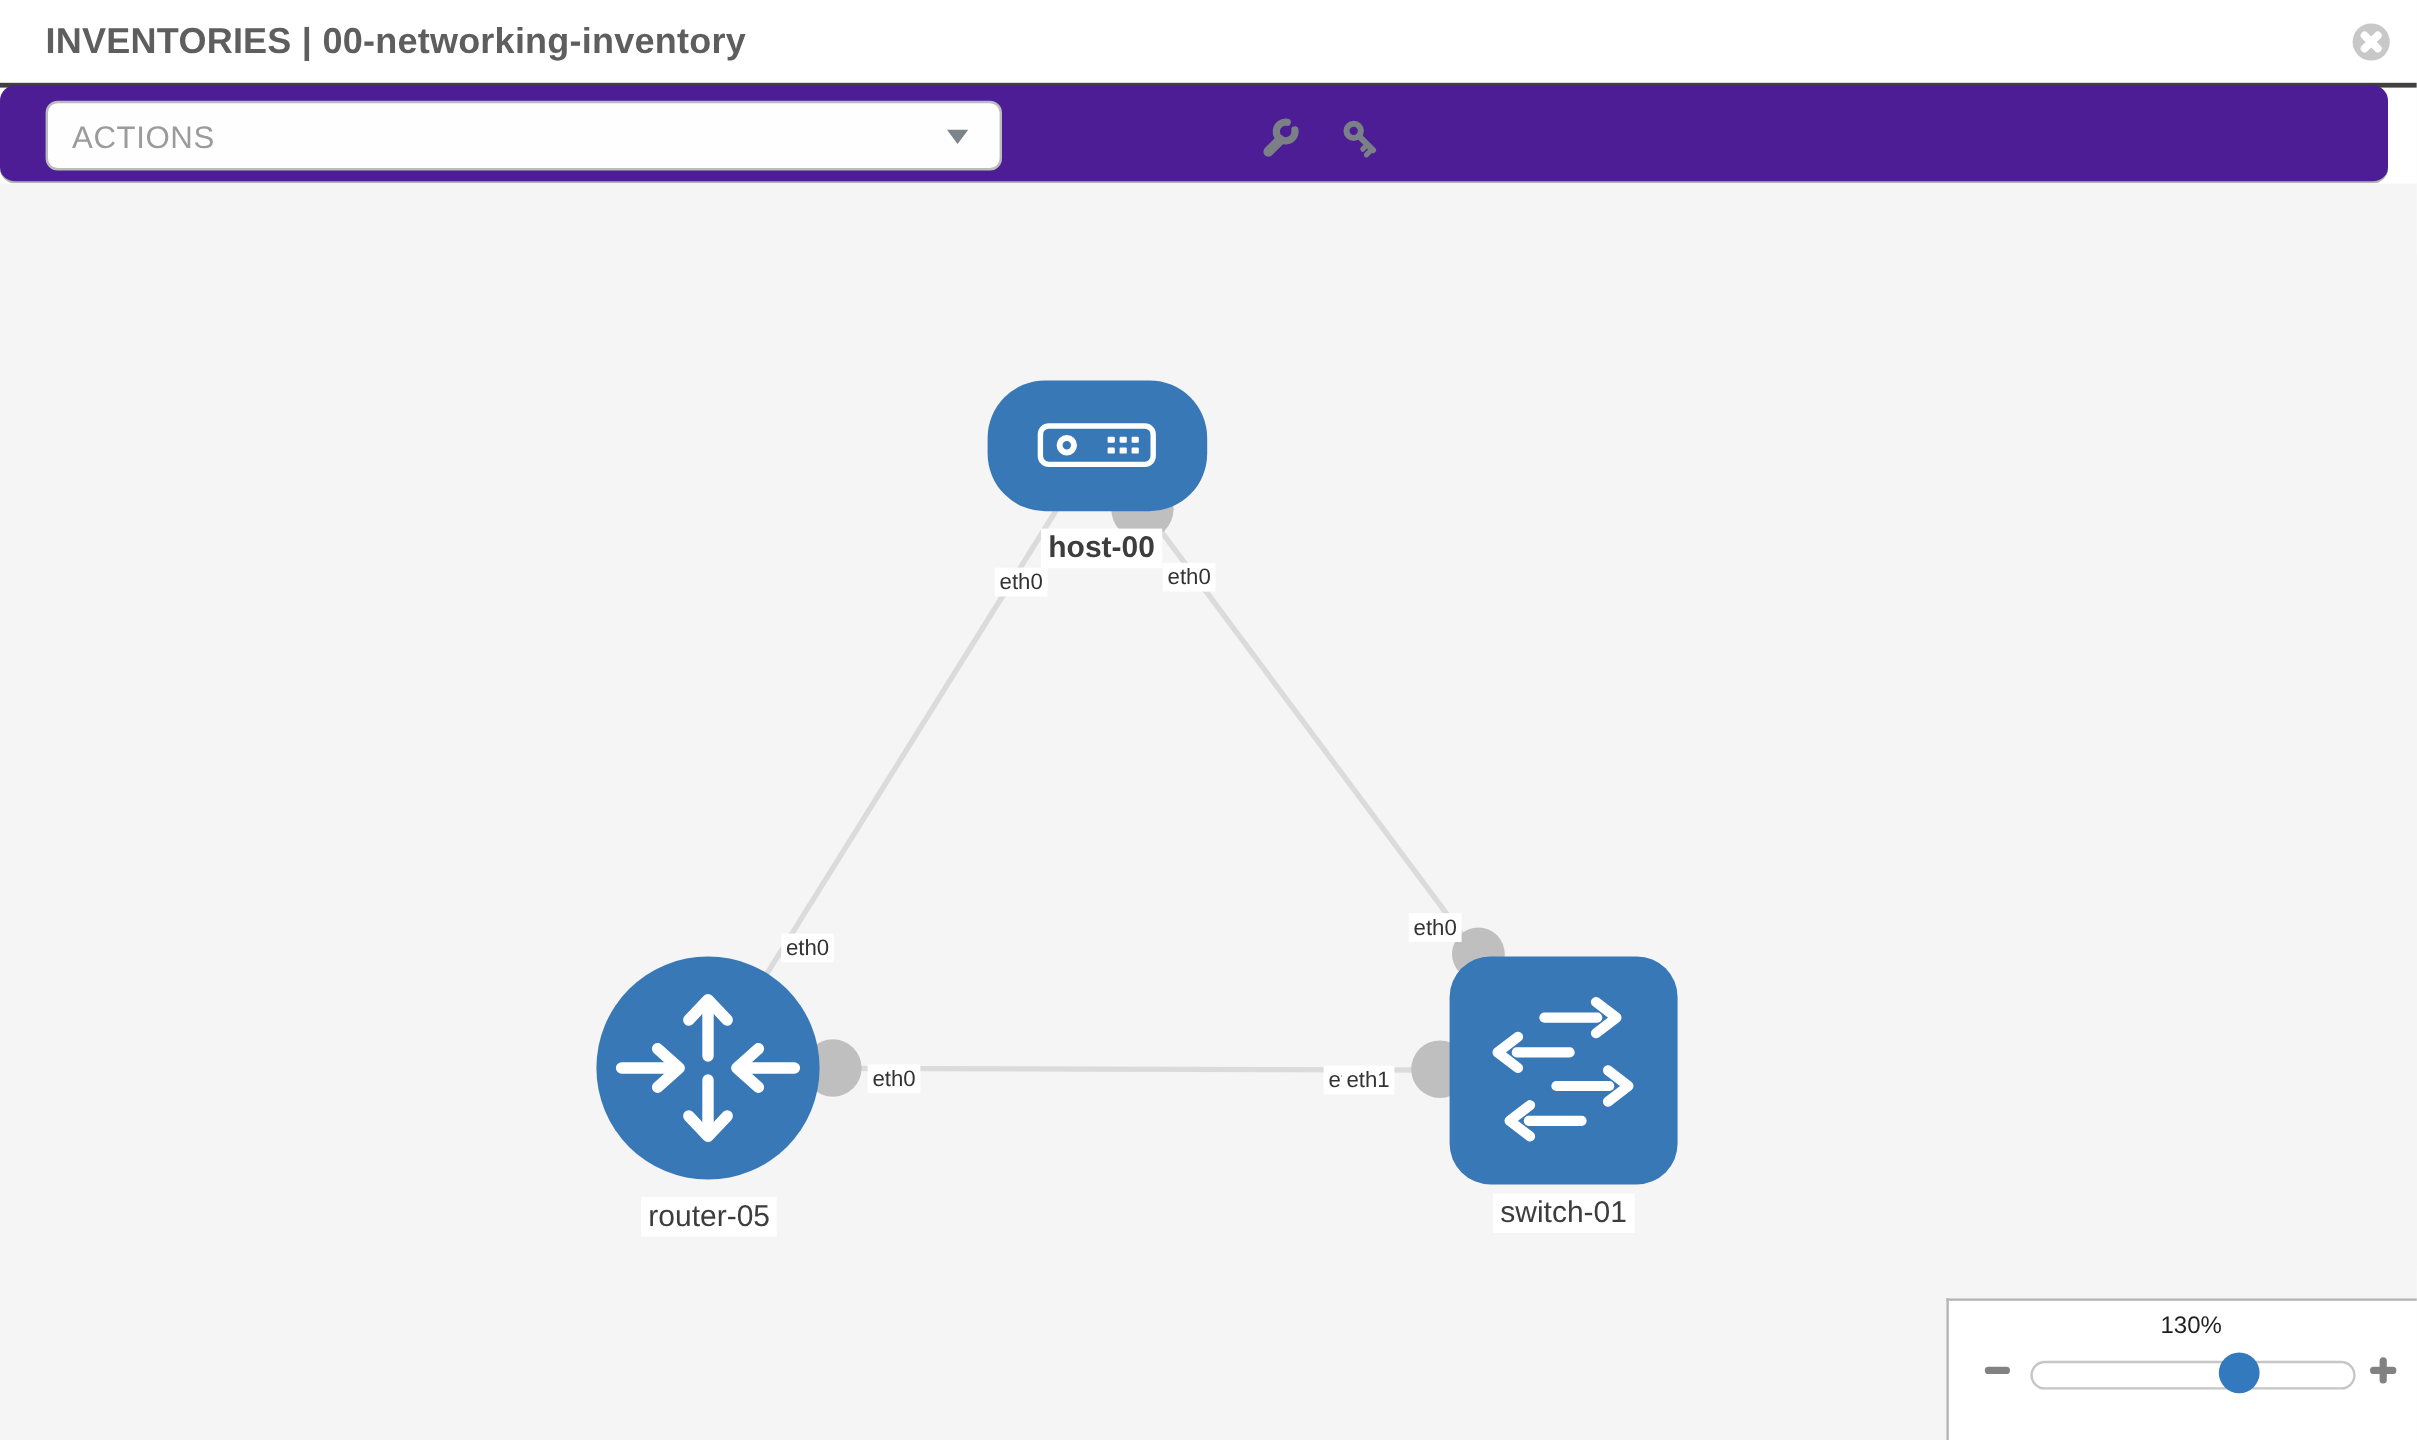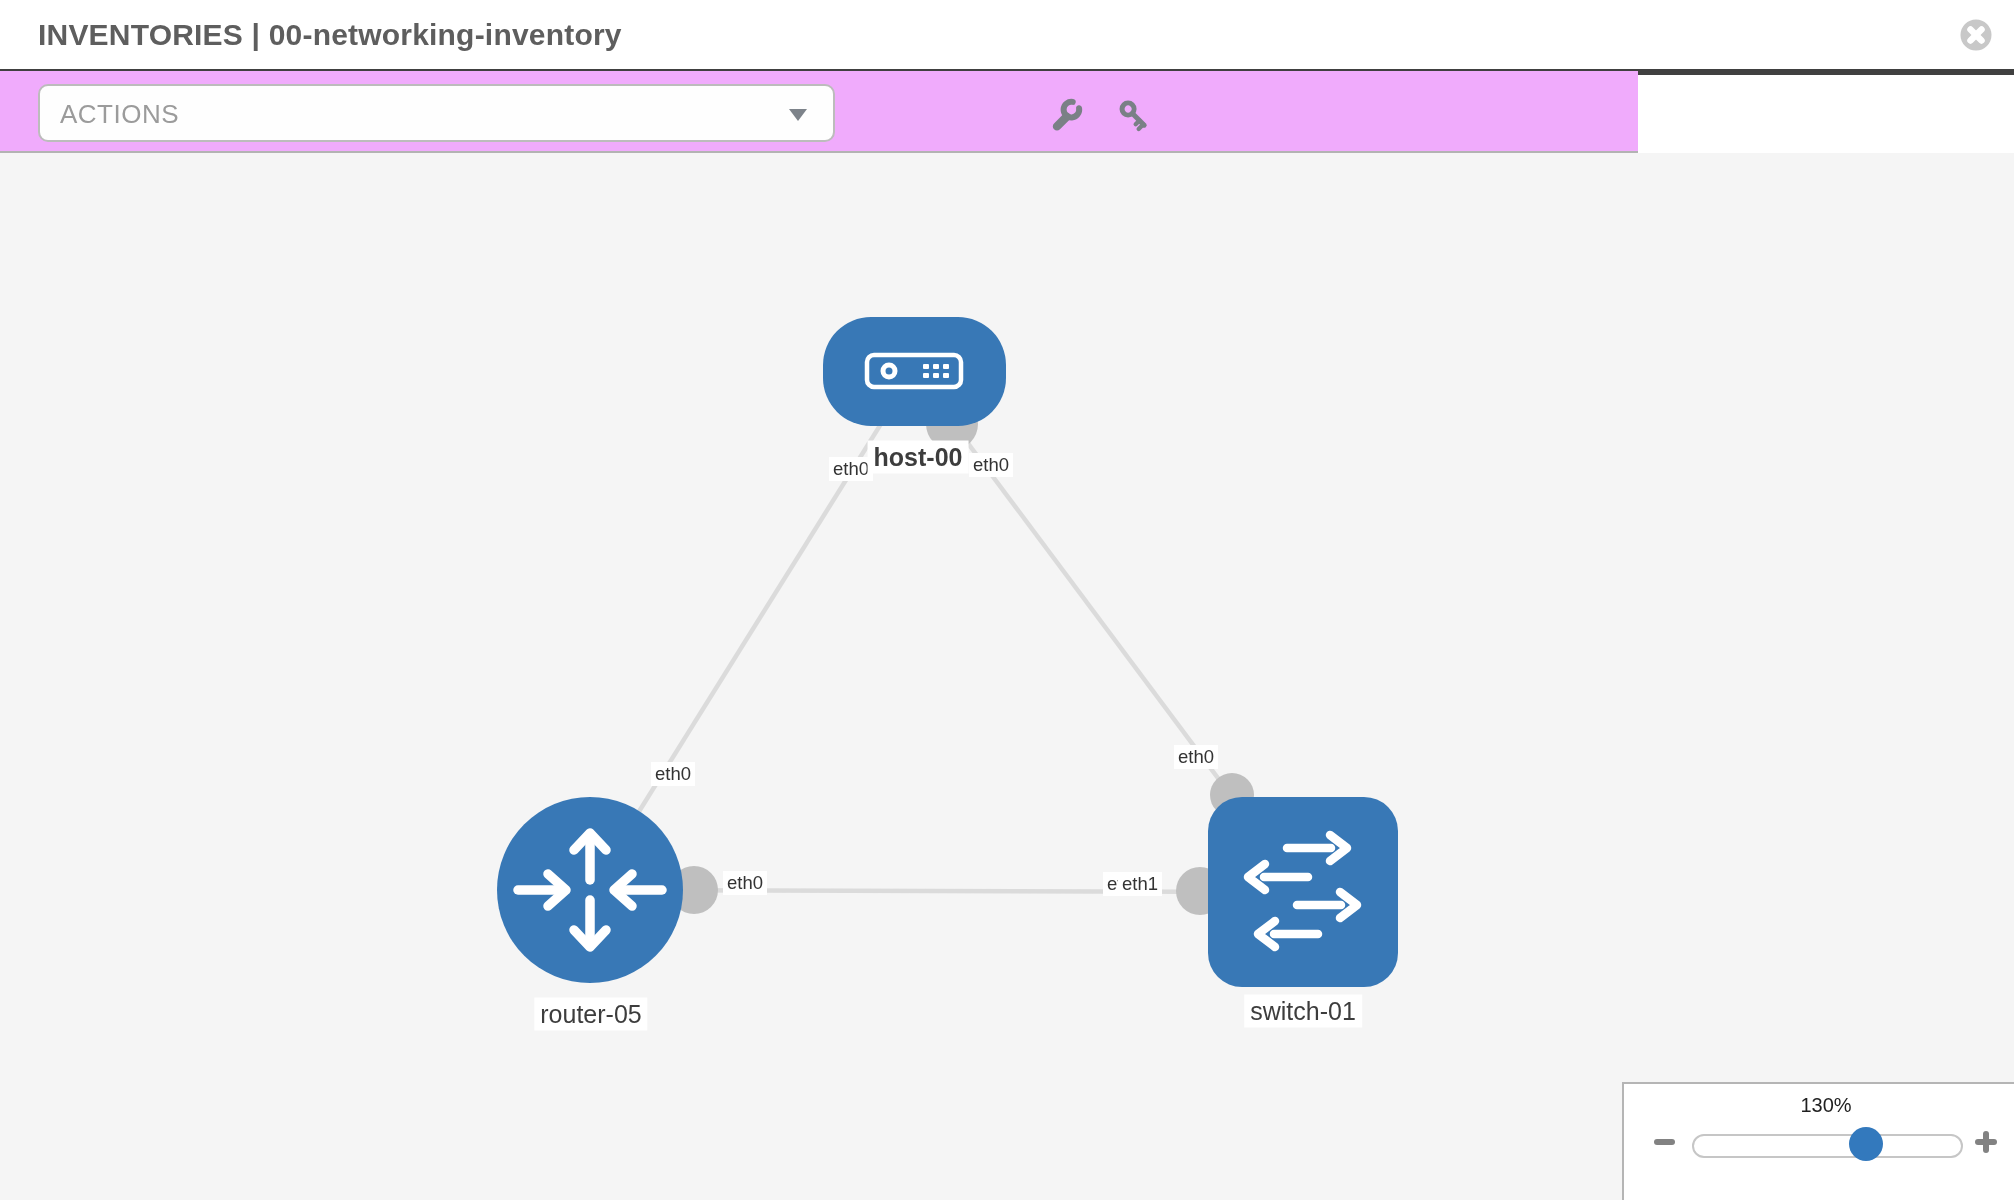--- a/index.html
+++ b/index.html
@@ -4,31 +4,31 @@
 <style>
   html,body{margin:0;padding:0;}
   body{
     width:2014px;height:1200px;overflow:hidden;position:relative;
     background:#fff;font-family:"Liberation Sans",sans-serif;
     -webkit-font-smoothing:antialiased;
   }
   
   .header{
     position:absolute;left:0;top:0;width:2014px;height:69px;background:#fff;
-    border-bottom:6px solid #404040;
+    border-bottom:4px solid #404040;
   }
   .page-title{
     position:absolute;left:38px;top:0;height:69px;line-height:69px;
     font-size:30px;font-weight:bold;color:#5e5e5e;letter-spacing:.2px;white-space:nowrap;
   }
   .close-btn{position:absolute;right:20px;top:17px;width:36px;height:36px;cursor:pointer;}
   
   .toolbar{
-    position:absolute;left:0;top:71px;width:1638px;height:80px;
-    background:#f0abfc;border-bottom:2px solid #b3b3b3;
+    position:absolute;left:0;top:71px;width:1990px;height:80px;
+    background:#4c1d95;border-bottom:2px solid #b3b3b3;border-radius:13px;
   }
   .combo{
     position:absolute;top:13px;height:54px;background:#fefefe;
     border:2px solid #bcbcbc;border-radius:10px;
   }
   .combo .combo-label{
     position:absolute;left:20px;top:0;height:54px;line-height:56px;
     font-size:26px;color:#9b9b9b;letter-spacing:.5px;
   }
   .combo .caret{position:absolute;right:26px;top:22px;width:18px;height:13px;}
@@ -39,21 +39,21 @@
   .btn-key{left:1116px;}
   
   .canvas{
     position:absolute;left:0;top:153px;width:2014px;height:1047px;background:#f5f5f5;
   }
   .net{position:absolute;left:0;top:0;}
   .chip{
     position:absolute;background:#ffffff;color:#333;white-space:nowrap;
     transform:translate(-50%,-50%);
   }
-  .eth-label{font-size:18.5px;padding:1px 4px;z-index:2;}
+  .eth-label{font-size:18.5px;padding:1px 4px;z-index:2;margin-top:16px;}
   .eth-label.anchored{transform:none;}
   .node-label{font-size:25px;color:#3d3d3d;padding:2px 6px;z-index:3;}
   
   .zoom-panel{
     position:absolute;left:1622px;top:929px;width:392px;height:118px;background:#ffffff;
     border-top:2px solid #b5b5b5;border-left:2px solid #b5b5b5;
   }
   .zoom-percent{
     position:absolute;left:0;top:10px;width:404px;text-align:center;
     font-size:20px;color:#1f1f1f;

